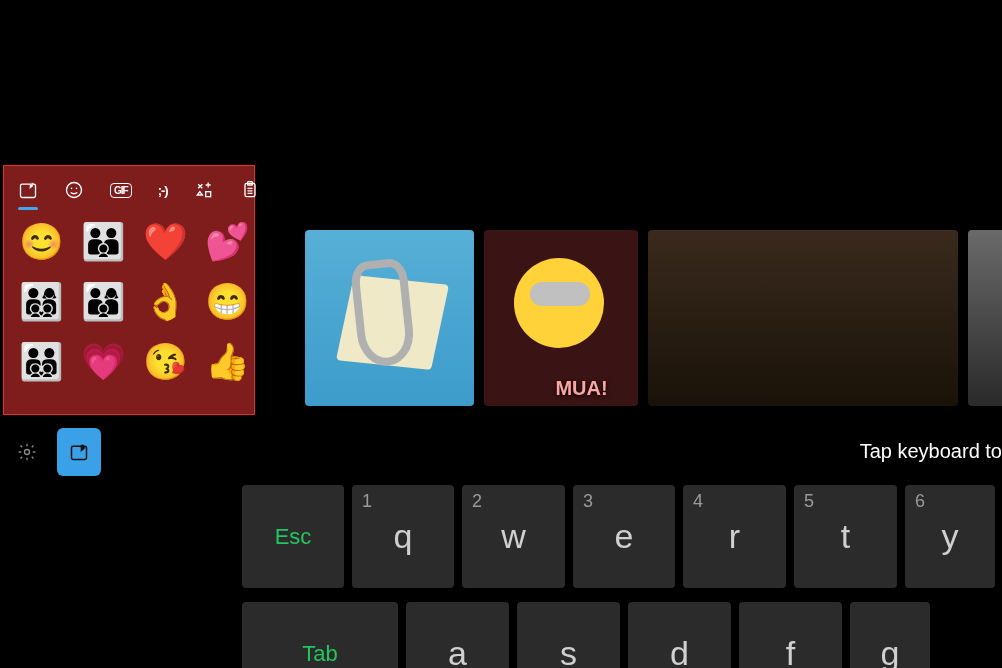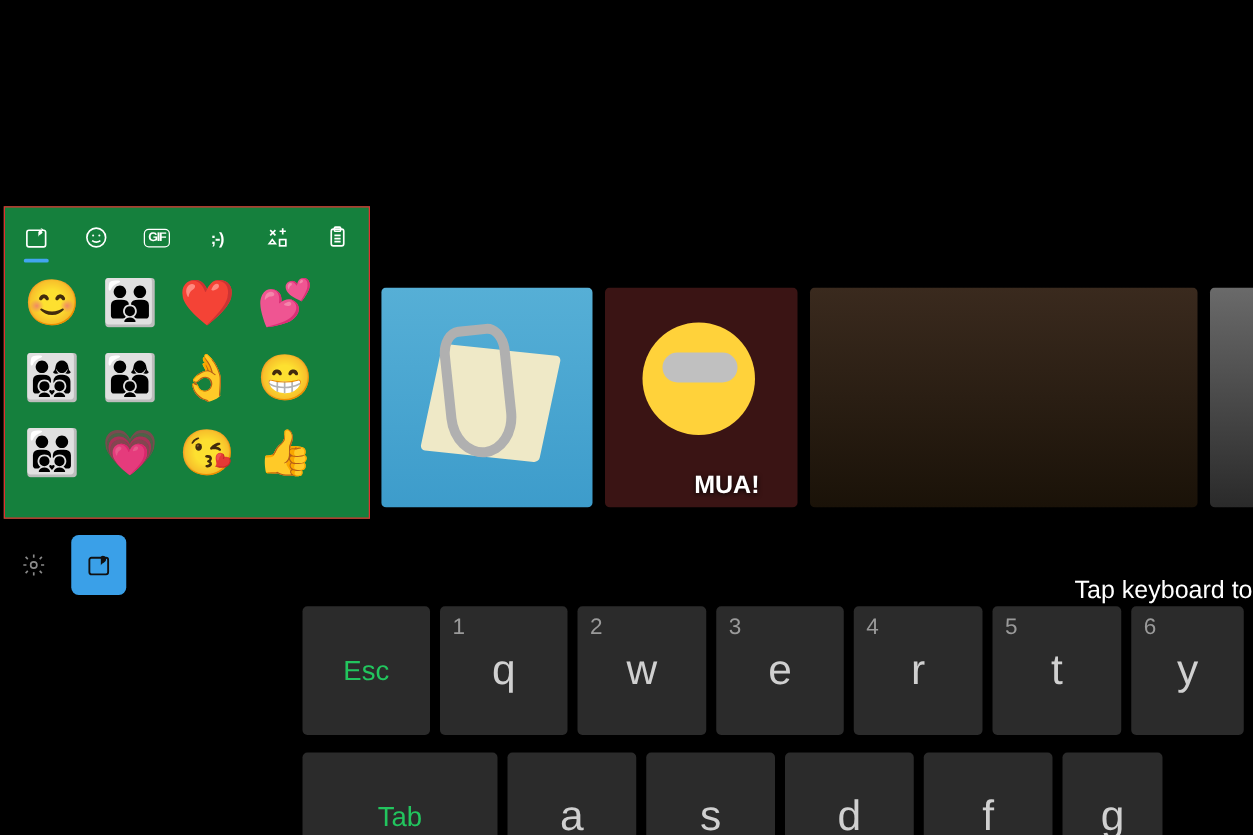--- a/index.html
+++ b/index.html
@@ -6,23 +6,23 @@
   margin: 0; padding: 0;
   width: 1002px; height: 668px;
   background: #000;
   font-family: "Segoe UI", Arial, sans-serif;
   overflow: hidden;
   color: #fff;
 }
 .panel {
   position: absolute;
   left: 3px; top: 165px;
-  width: 293px; height: 250px;
+  width: 252px; height: 250px;
   border: 1px solid #e03030;
-  background: #15803d;
+  background: #7f1d1d;
   box-sizing: border-box;
   text-align: center;
 }
 .tabs {
   display: flex;
   gap: 26px;
   padding: 12px 14px 6px 14px;
 }
 .tab {
   width: 24px; height: 24px;
@@ -66,21 +66,21 @@
 }
 .gif {
   height:176px;
   border-radius:4px;
   flex:none;
   display:flex;
   align-items:flex-end;
   justify-content:center;
   font-weight:800;
   font-size:20px;
-  color:#ffffff;
+  color:#fca5a5;
   text-shadow:0 1px 4px #000;
   box-sizing:border-box;
   padding-bottom:6px;
   padding-left:41px;
 }
 
 .belowbar {
   position:absolute;
   left:5px; top:428px;
   display:flex; gap:8px;
@@ -90,21 +90,21 @@
   border-radius:6px;
   display:flex; align-items:center; justify-content:center;
   cursor:pointer;
 }
 .gear-btn { background:transparent; color:#9d9d9d; }
 .sq-btn { background:#3aa0e8; color:#1a1a1a; }
 .sq-btn svg, .gear-btn svg { width:20px; height:20px; }
 
 .hint {
   position:absolute;
-  right:0; top:461px;
+  right:0; top:440px;
   color:#fff;
   font-size:20px;
 }
 
 .keyboard {
   position:absolute;
   left:242px; top:485px;
   width:770px;
 }
 .krow { display:flex; gap:8px; margin-bottom:14px; }

